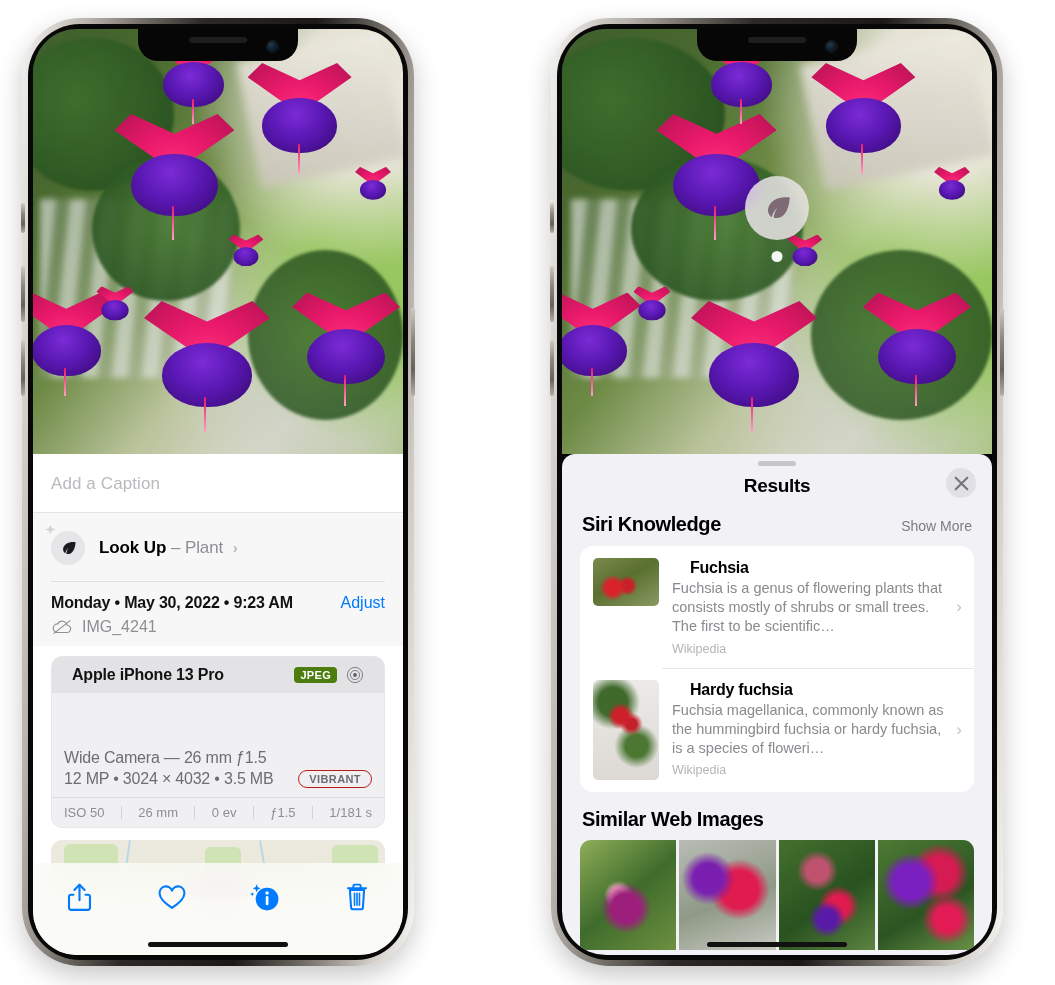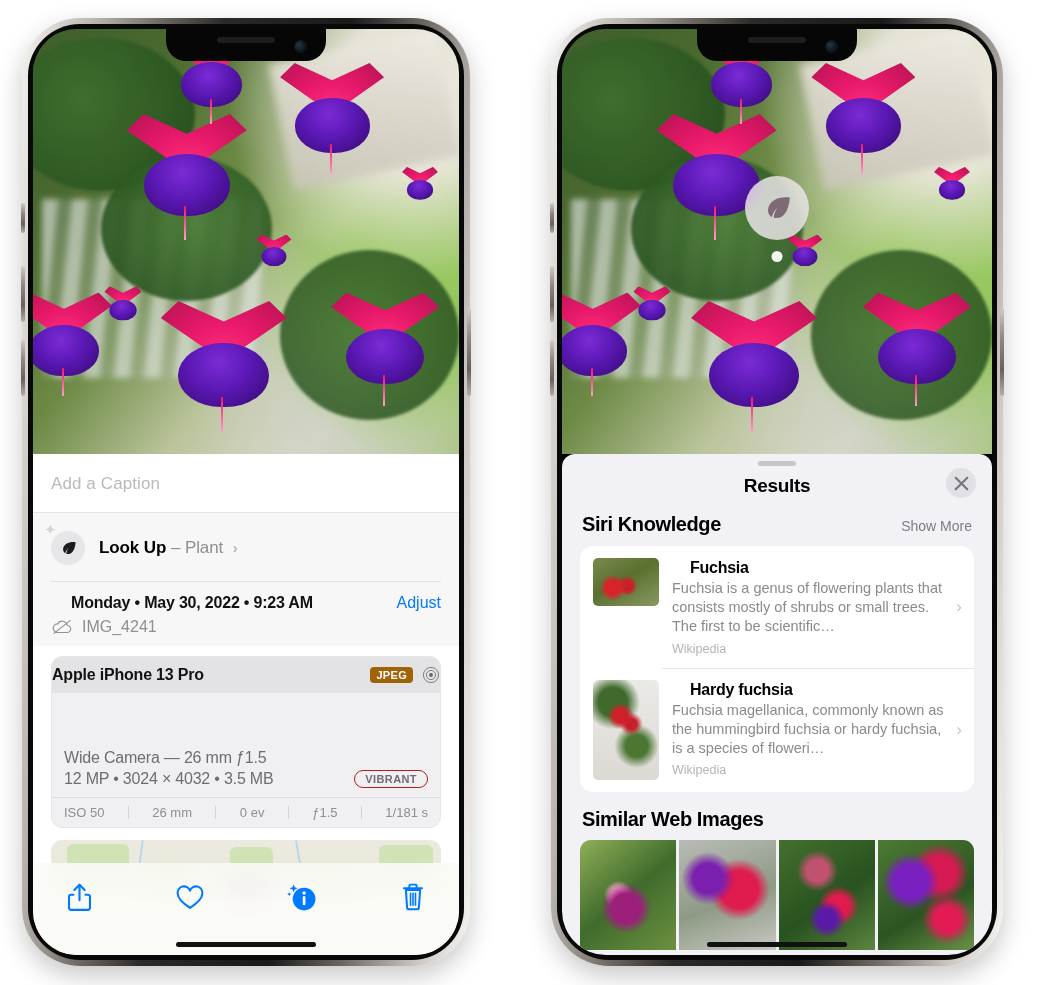--- a/index.html
+++ b/index.html
@@ -61,29 +61,29 @@
   .lookup-sec{background:#f7f7f8;border-top:.5px solid #e3e3e6;padding:14px 18px 0;}
   .lookup-row{display:flex;align-items:center;gap:14px;padding:4px 0 16px;position:relative;}
   .leaf-circle{width:34px;height:34px;border-radius:50%;background:#e6e6e9;display:flex;align-items:center;justify-content:center;position:relative;}
   .sparkle{position:absolute;left:-7px;top:-9px;color:#d6d6da;font-size:15px;line-height:1;}
   .lookup-text{font-size:17px;color:#000;font-weight:700;letter-spacing:-.1px;}
   .lookup-text .sub{font-weight:400;color:#8e8e93;}
   .chev-sm{color:#b7b7bc;font-size:15px;margin-left:5px;}
   .meta-sec{background:#f7f7f8;padding:0 18px 10px;}
   .meta-divider{height:.5px;background:#e1e1e4;margin:0 0 12px;}
   .meta-line1{display:flex;align-items:baseline;justify-content:space-between;}
-  .meta-date{font-size:16px;font-weight:700;color:#121212;letter-spacing:-.2px;margin-left:20px;}
+  .meta-date{font-size:16px;font-weight:700;color:#121212;letter-spacing:-.2px;}
   .adjust{font-size:16px;color:#007aff;font-weight:400;}
   .meta-line2{display:flex;align-items:center;gap:9px;margin-top:6px;font-size:16px;color:#8e8e93;}
 
   .cam-card{margin:10px 18px 0;border-radius:11px;overflow:hidden;background:#f0f0f2;border:.5px solid #e6e6e9;}
-  .cam-head{display:flex;align-items:center;justify-content:space-between;background:#e3e3e6;padding:9px 0;}
+  .cam-head{display:flex;align-items:center;justify-content:space-between;background:#e3e3e6;padding:9px 20px;}
   .cam-head .name{font-size:16px;font-weight:700;color:#121212;letter-spacing:-.2px;}
   .cam-head .right{display:flex;align-items:center;gap:9px;}
-  .chip-jpeg{background:#a16207;color:#fff;font-size:11px;font-weight:700;border-radius:4px;padding:2px 6px;letter-spacing:.3px;}
+  .chip-jpeg{background:#4d7c0f;color:#fff;font-size:11px;font-weight:700;border-radius:4px;padding:2px 6px;letter-spacing:.3px;}
   .cam-body{padding:8px 12px 9px;}
   .cam-body .l1{font-size:16px;color:#6d6d72;letter-spacing:-.2px;margin-top:48px;}
   .cam-body .l2{display:flex;align-items:center;justify-content:space-between;margin-top:3px;}
   .cam-body .l2 span.t{font-size:16px;color:#6d6d72;letter-spacing:-.2px;}
   .chip-vib{border:1px solid #b91c1c;border-radius:11px;color:#6d6d72;font-size:11px;font-weight:700;padding:2px 10px;letter-spacing:.4px;}
   .cam-foot{border-top:.5px solid #dcdce0;display:flex;align-items:center;justify-content:space-between;padding:7px 12px;}
   .cam-foot span{font-size:13px;color:#8e8e93;}
   .cam-foot i.sep{width:1px;height:13px;background:#d3d3d8;display:inline-block;}
 
   .mapcard{margin:12px 18px 0;height:70px;border-radius:11px 11px 0 0;overflow:hidden;position:relative;
@@ -123,21 +123,21 @@
   .krow .chev{position:absolute;right:12px;top:50%;transform:translateY(-50%);color:#c3c3c8;font-size:17px;}
   .sec2{padding:16px 20px 9px;}
   .webstrip{display:flex;gap:3px;margin:0 18px;border-radius:11px 11px 0 0;overflow:hidden;}
   .webstrip .wi{flex:1 1 0;height:110px;}
 </style>
 </head>
 <body>
 
 <div class="stage">
 
-  <div class="phone" style="left:22px;top:18px;width:448px;height:948px;">
+  <div class="phone" style="left:22px;top:18px;width:392px;height:948px;">
     <div class="phone-inner"></div>
     <div class="side-btn" style="left:-1px;top:185px;height:30px;"></div>
     <div class="side-btn" style="left:-1px;top:248px;height:56px;"></div>
     <div class="side-btn" style="left:-1px;top:322px;height:56px;"></div>
     <div class="side-btn" style="right:-1px;top:290px;height:88px;"></div>
 
     <div class="screen">
 
       <div class="photo" style="height:425px;">
         <div class="bg"></div>

